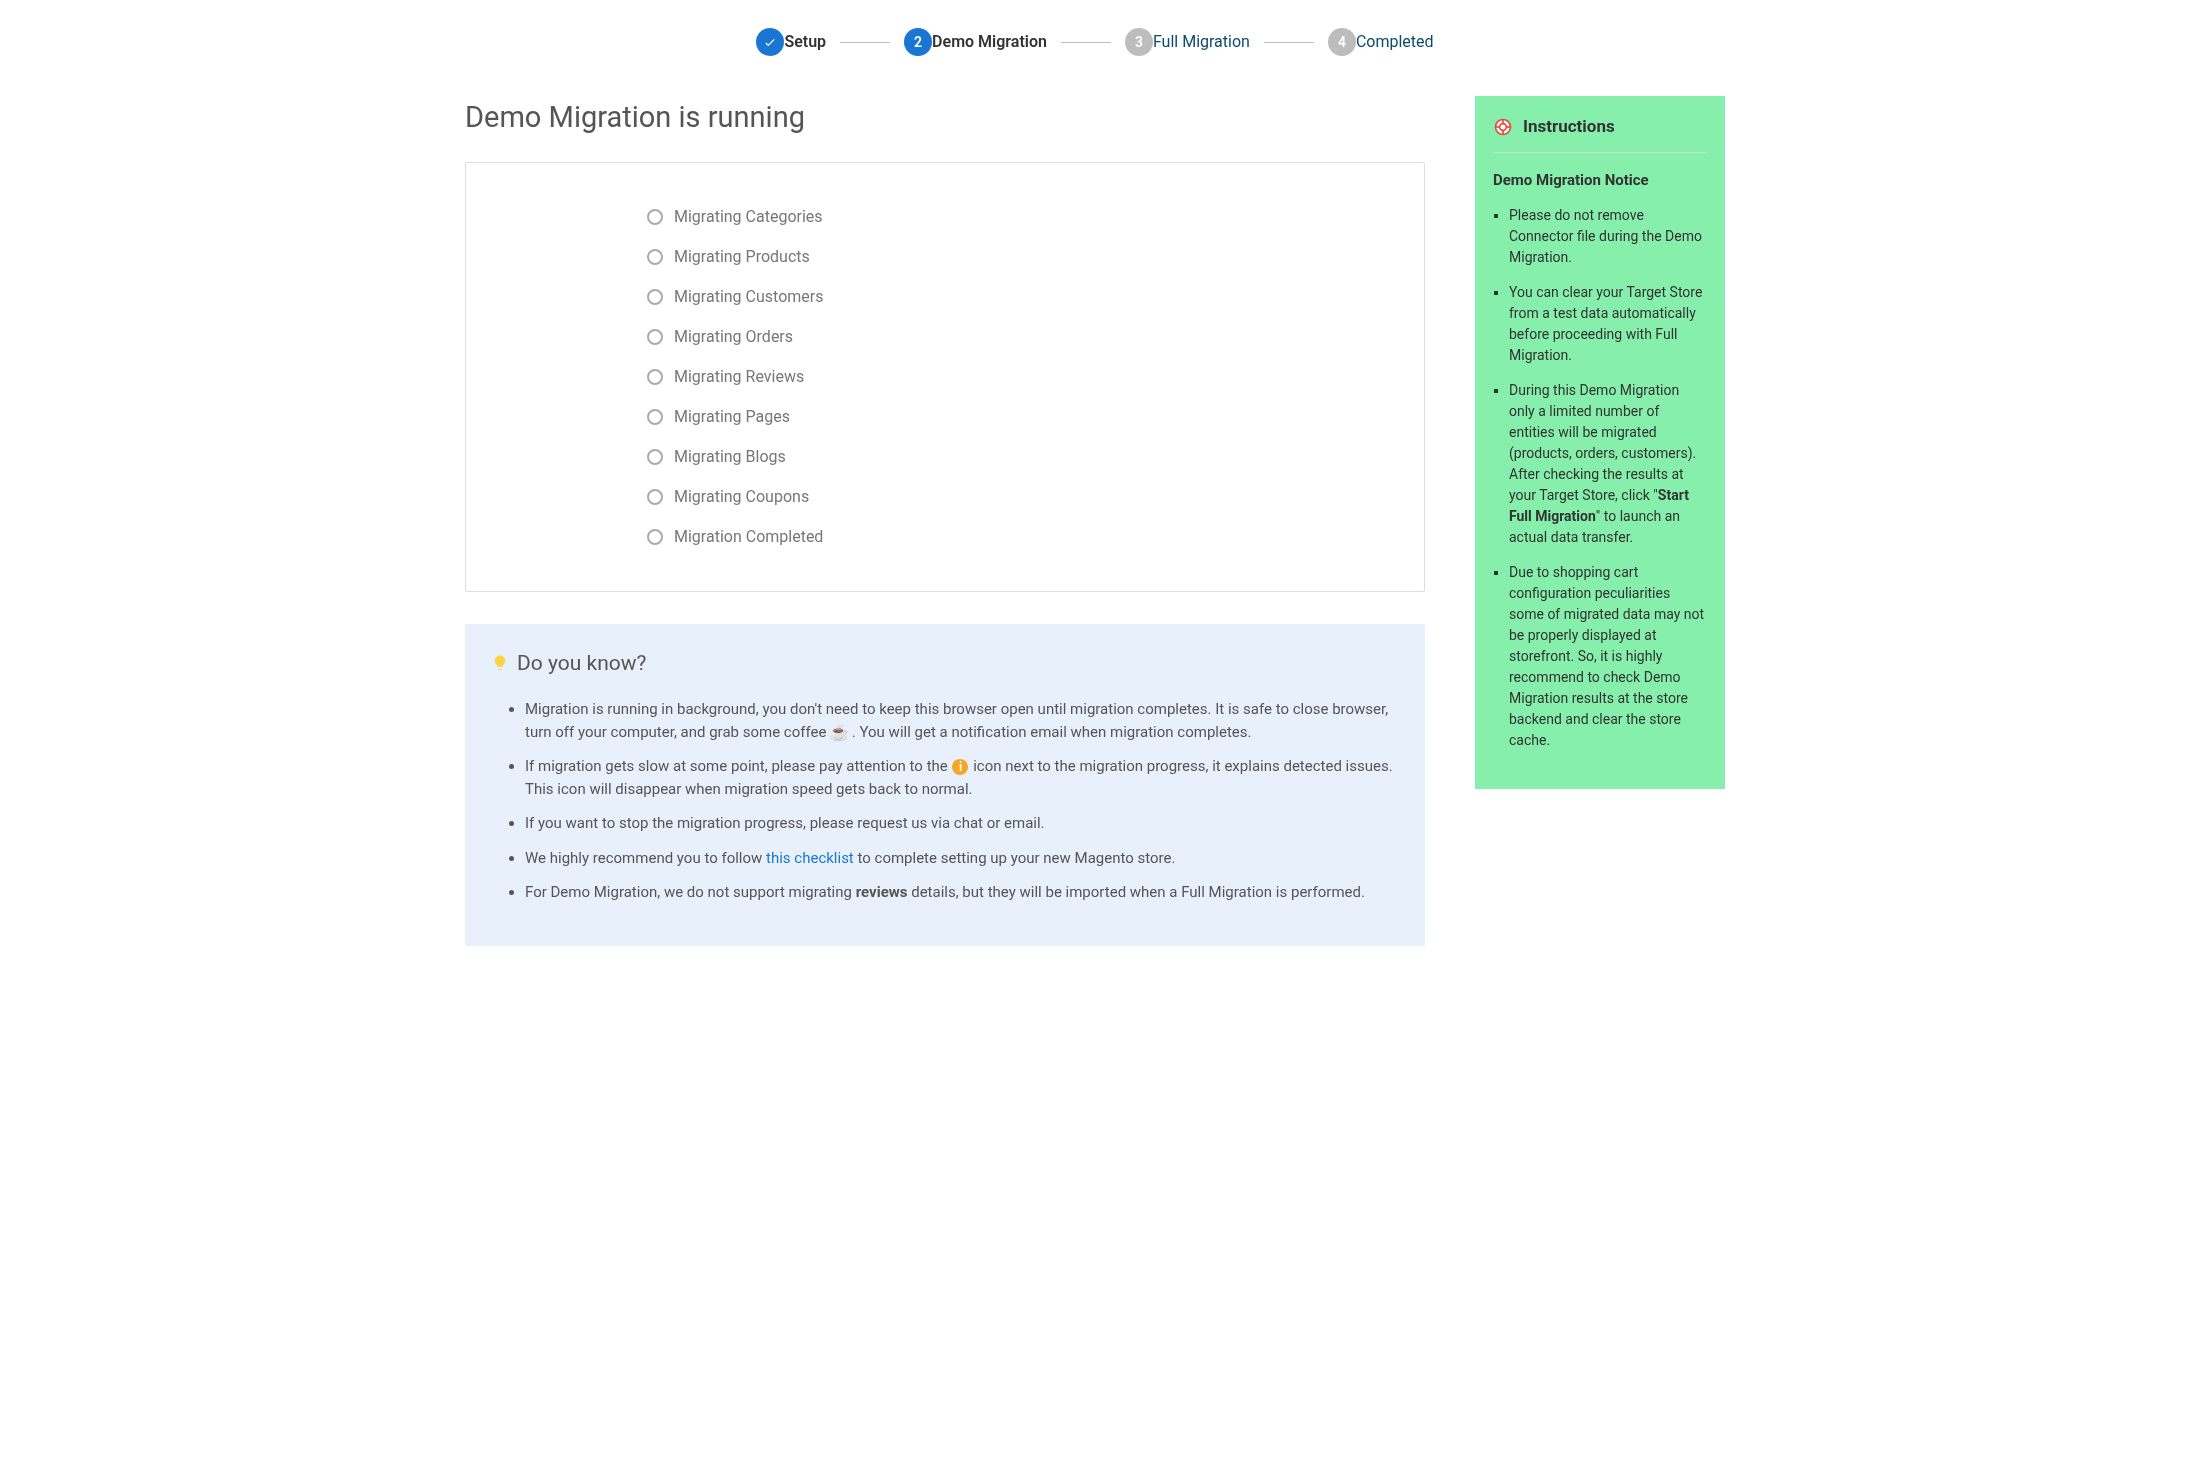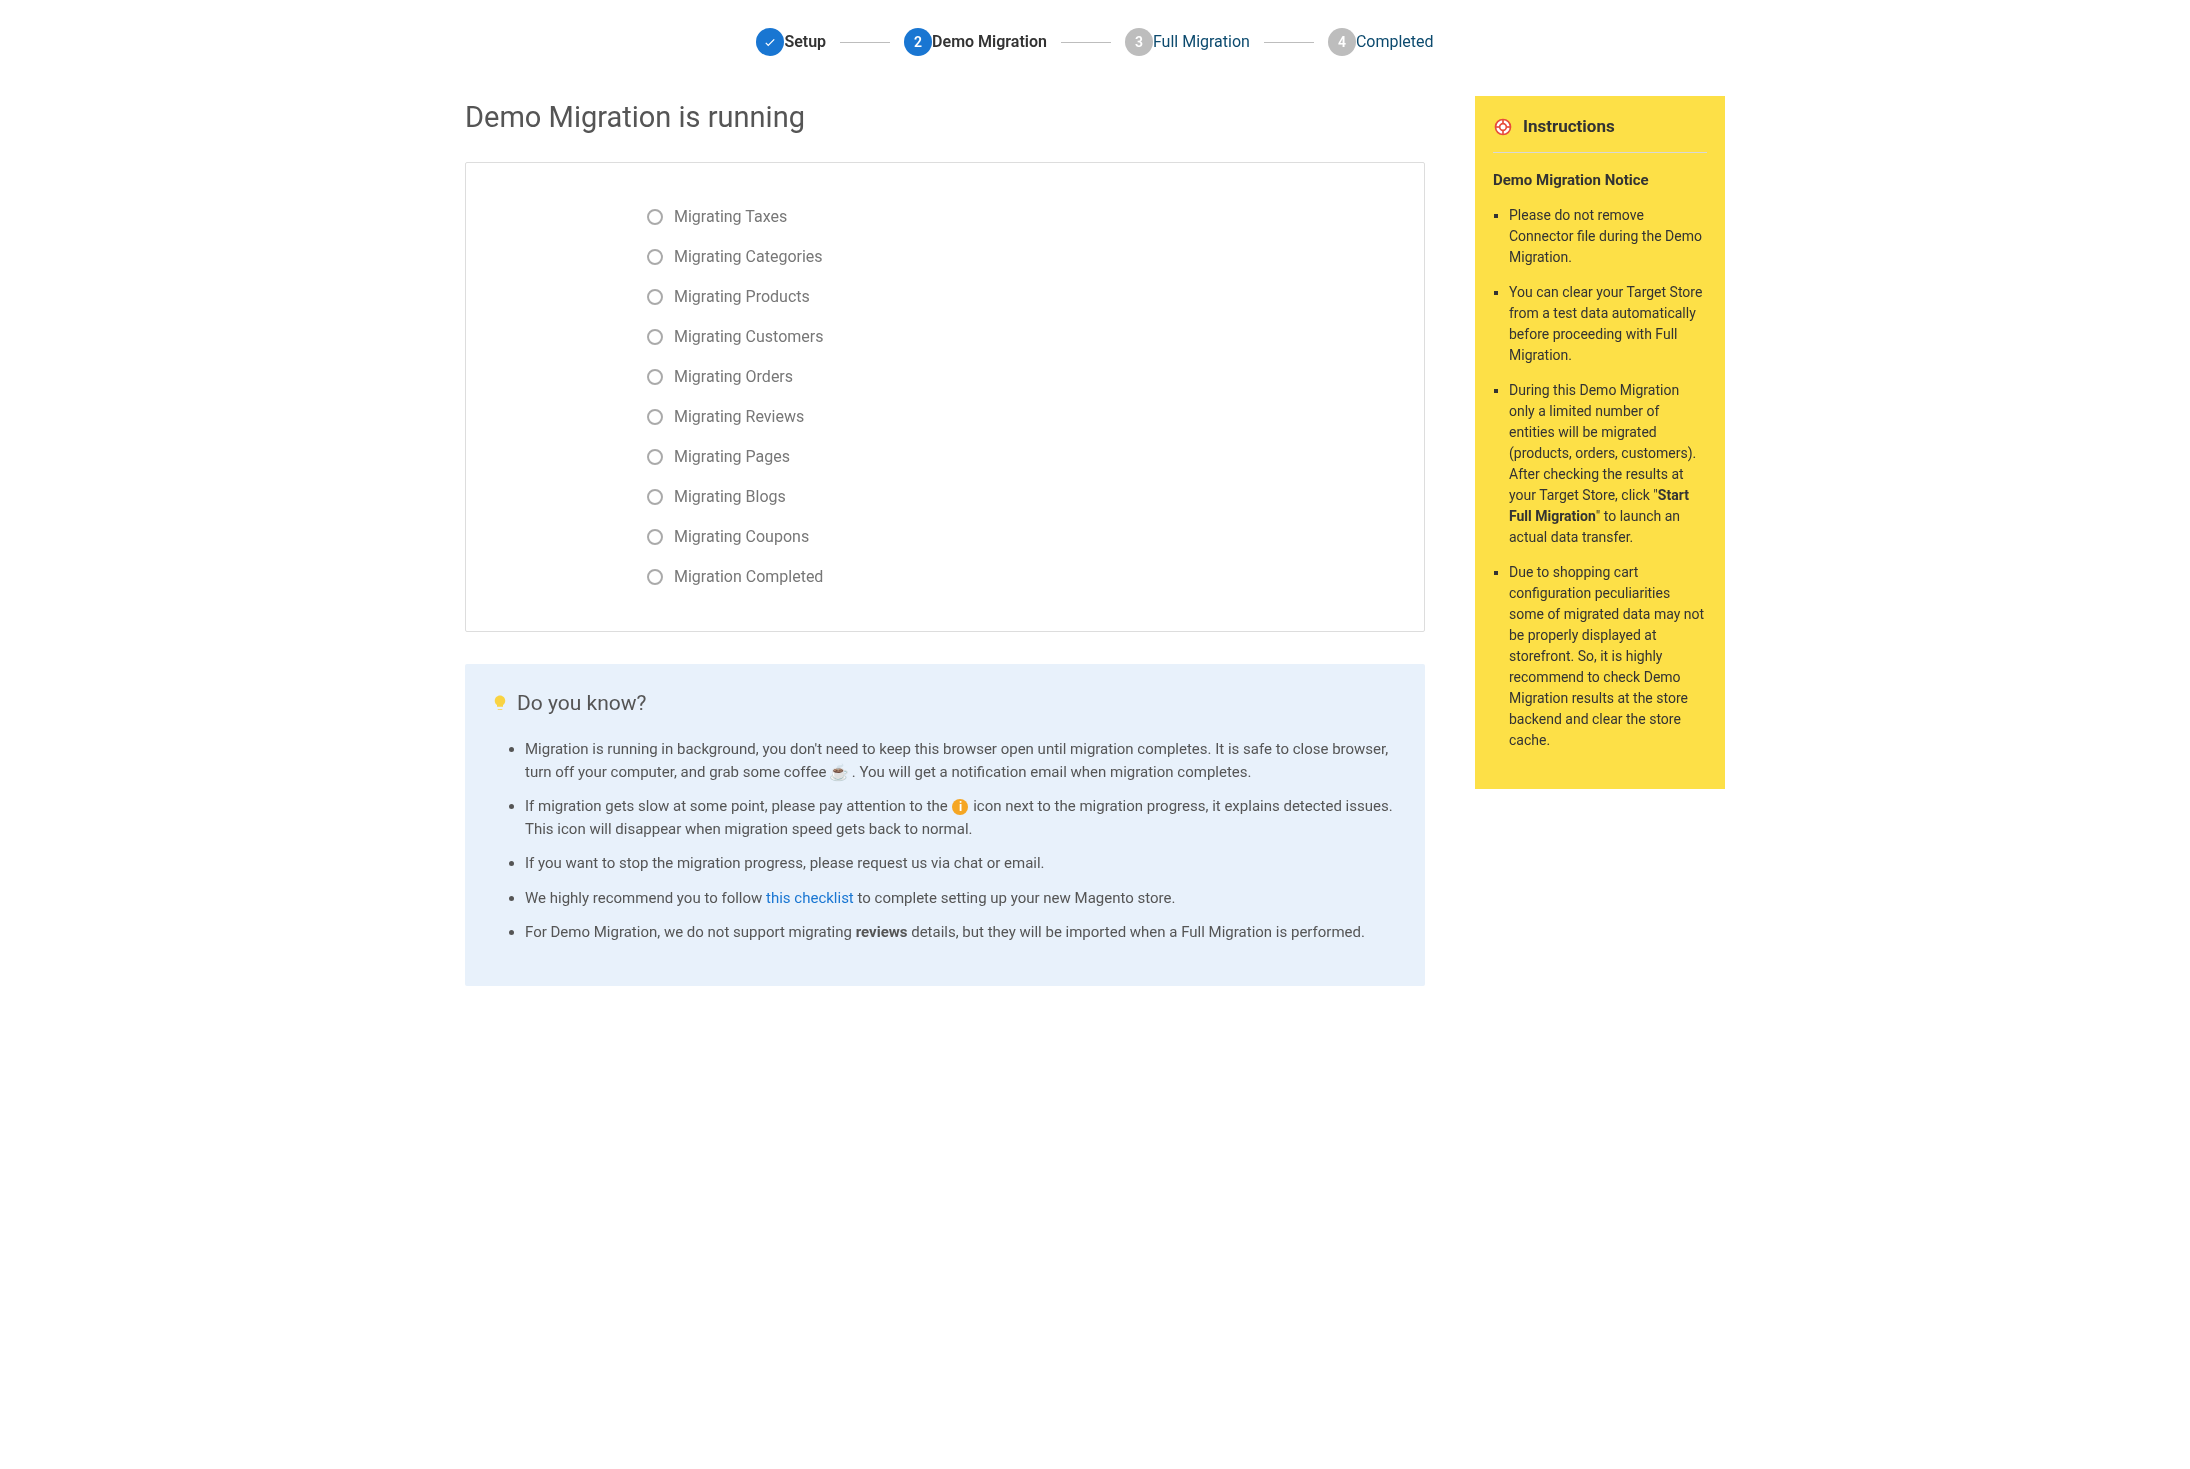--- a/index.html
+++ b/index.html
@@ -133,21 +133,21 @@
     background: #f5a623; color: #fff; font-weight: 700; font-size: 12px;
     display: inline-flex; align-items: center; justify-content: center;
     font-style: normal;
   }
   .coffee { font-size: 16px; }
   a.checklist-link { color: #1976d2; text-decoration: none; }
   strong { font-weight: 700; }
 
   
   .instructions {
-    background: #fde047;
+    background: #86efac;
     padding: 18px 18px 24px 18px;
   }
   .instructions-header {
     display: flex; align-items: center; gap: 10px;
     border-bottom: 1px solid #d8d8d8;
     padding-bottom: 12px;
     margin-bottom: 16px;
   }
   .instructions-header h3 {
     font-size: 17px; font-weight: 700; color: #333;
@@ -195,26 +195,20 @@
       <span class="step-label pending">Completed</span>
     </div>
   </div>
 
   <div class="columns">
     <div class="main">
       <h1 class="page-title">Demo Migration is running</h1>
 
       <div class="progress-card">
         <ul class="progress-list" id="progress-list">
-            <li class="progress-item">
-              <span class="progress-icon">
-                <span class="ring"></span>
-              </span>
-              <span class="progress-text">Migrating Taxes</span>
-            </li>
             <li class="progress-item">
               <span class="progress-icon">
                 <span class="ring"></span>
               </span>
               <span class="progress-text">Migrating Categories</span>
             </li>
             <li class="progress-item">
               <span class="progress-icon">
                 <span class="ring"></span>
               </span>

